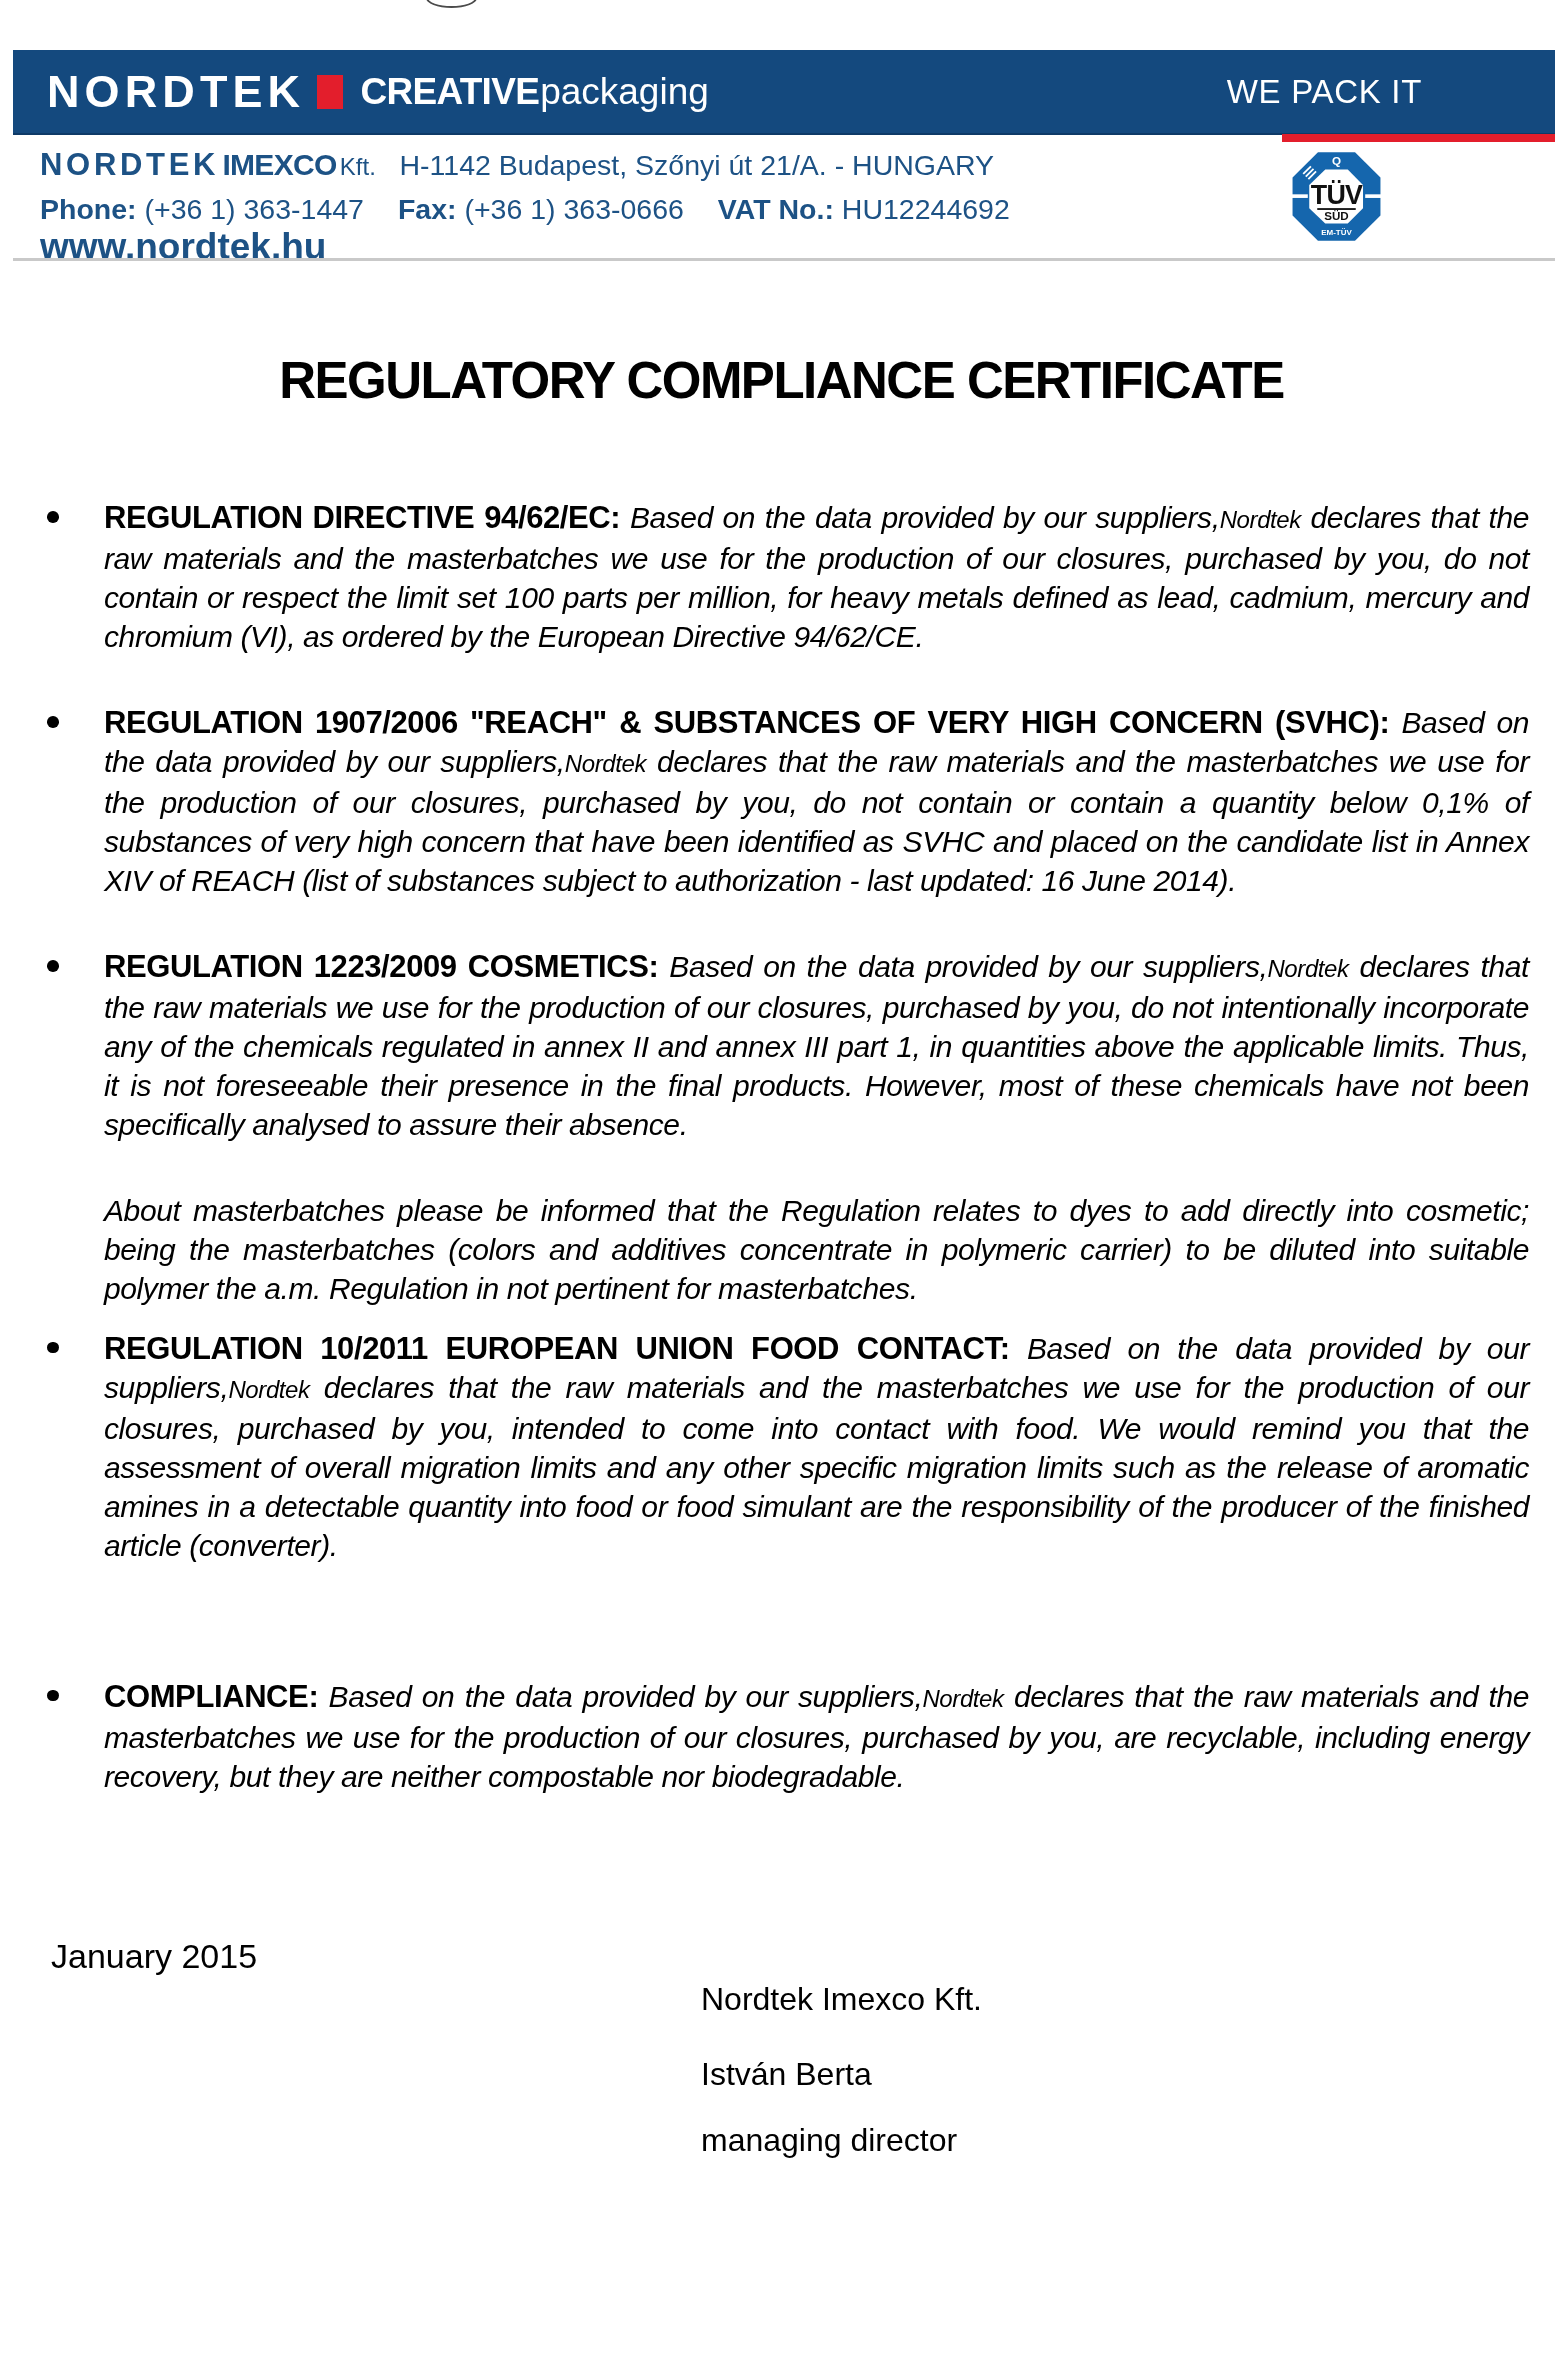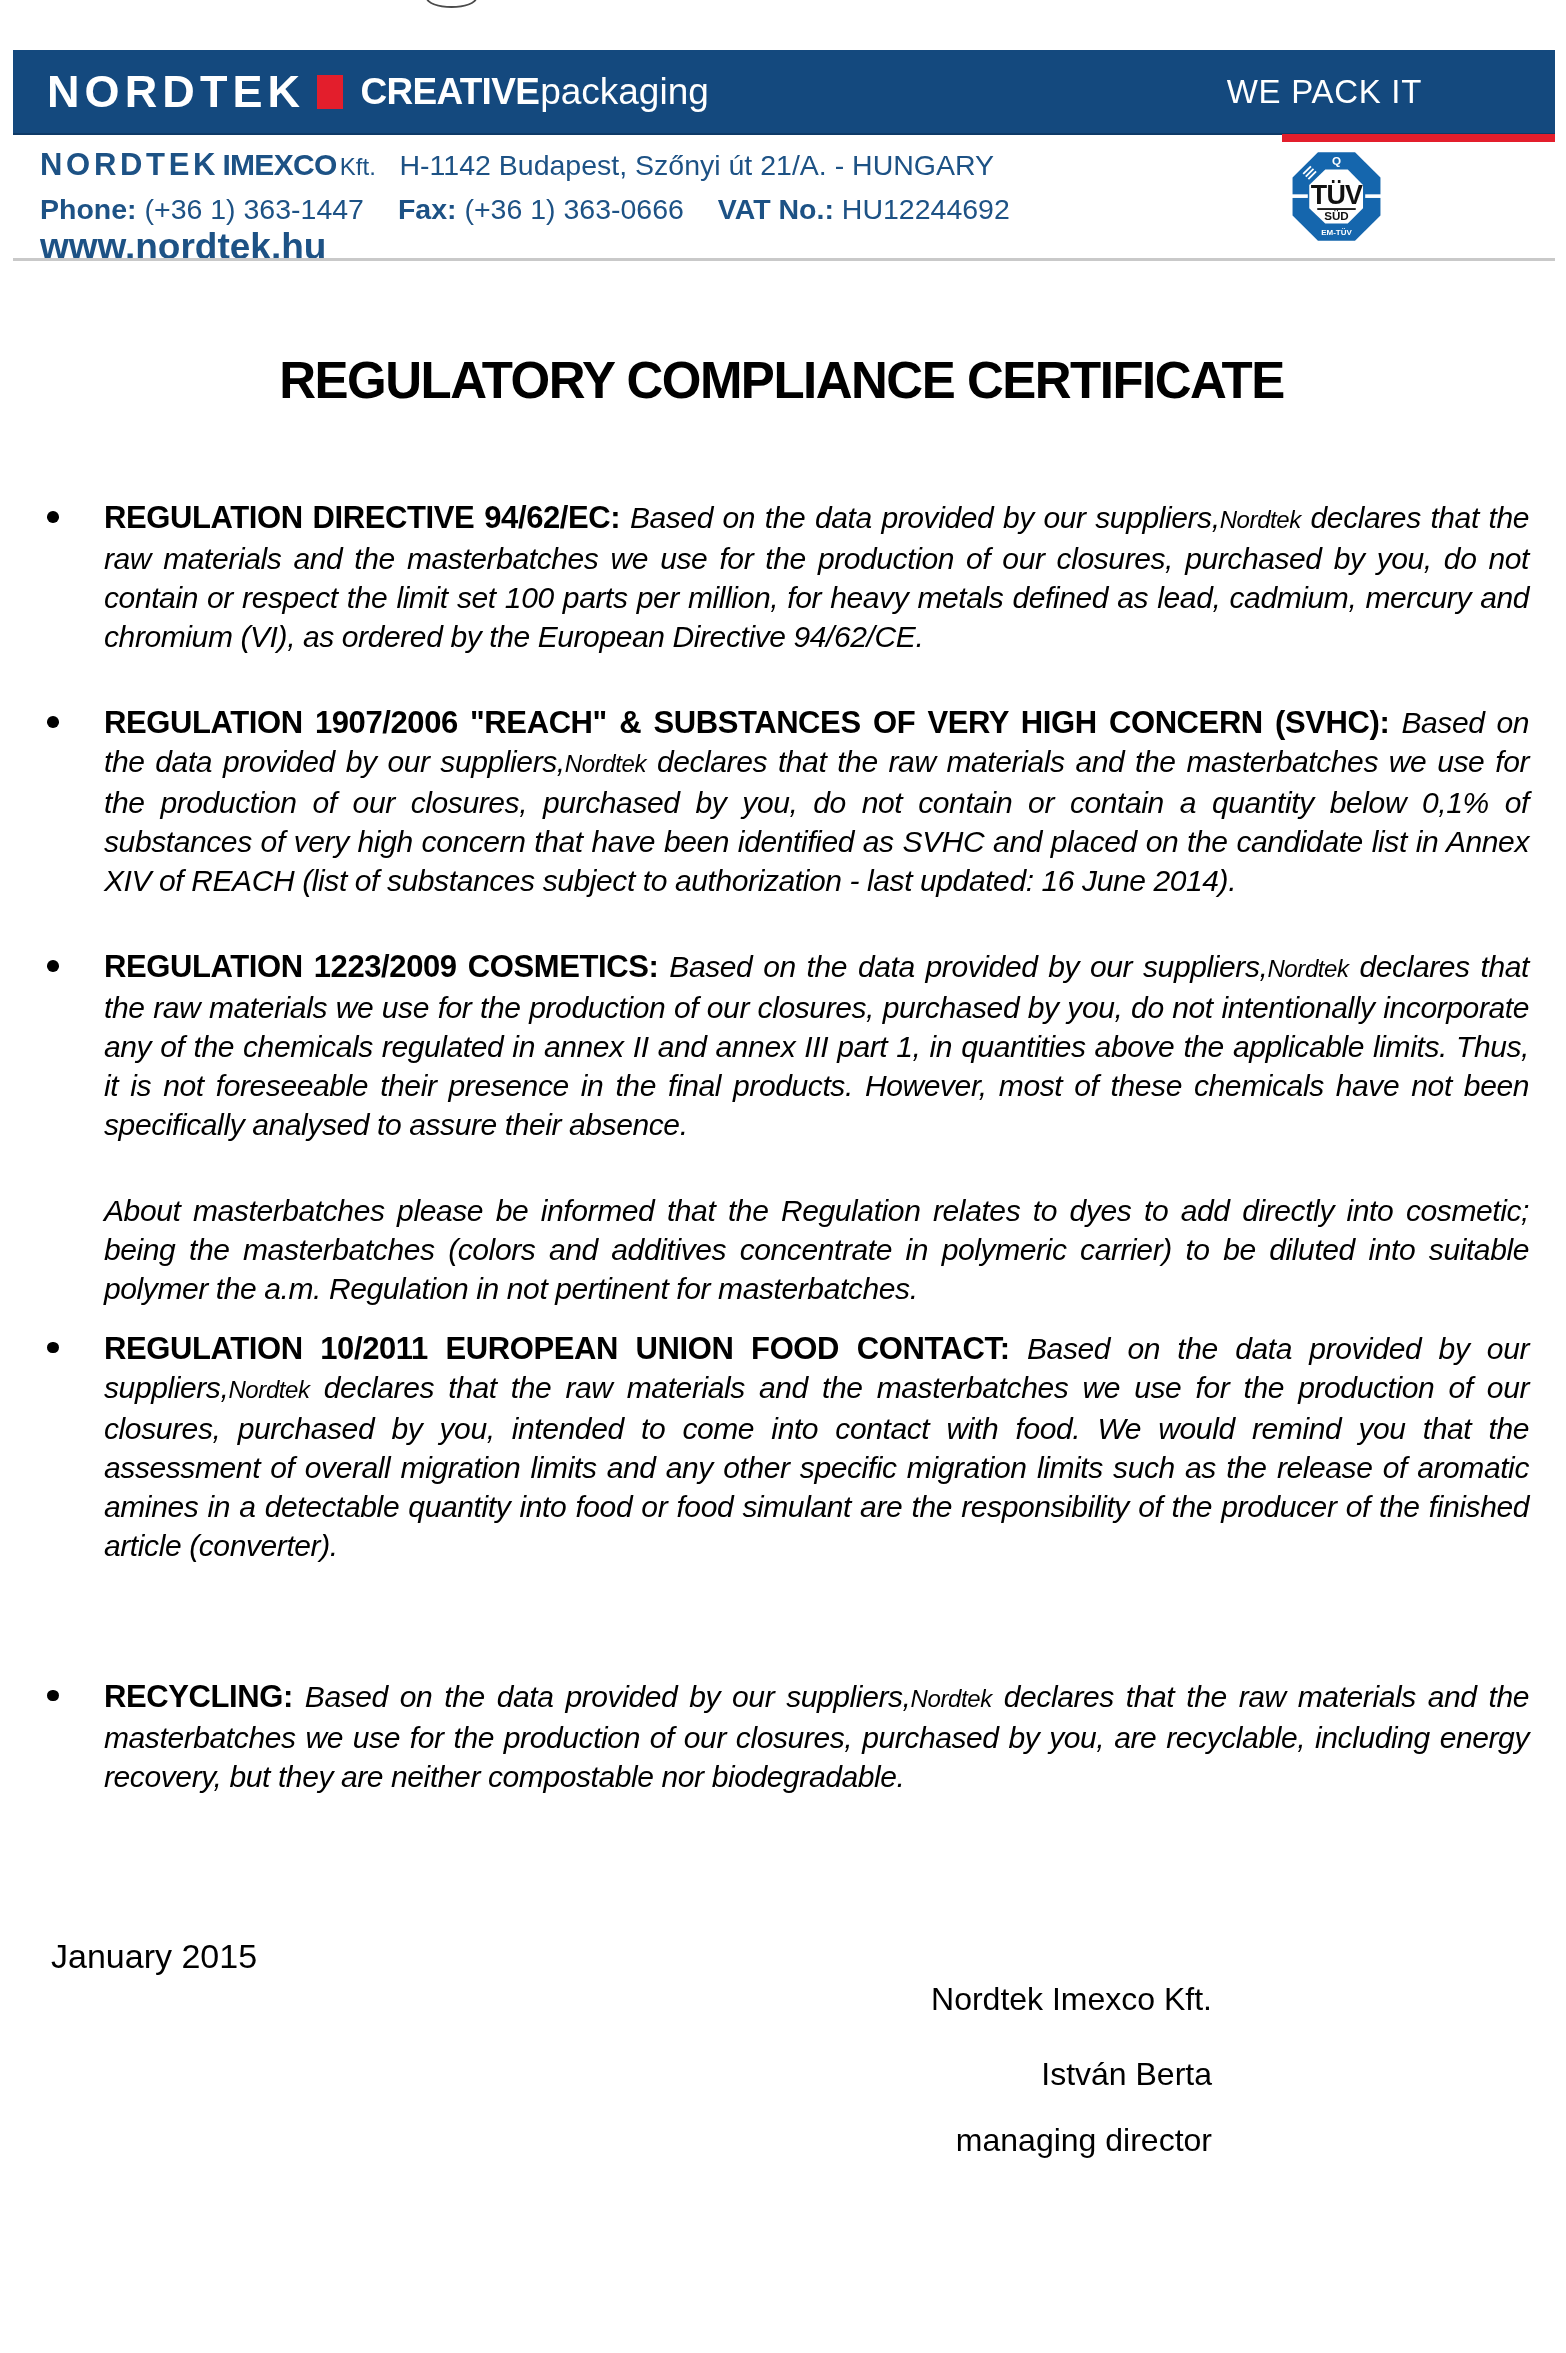--- a/index.html
+++ b/index.html
@@ -41,21 +41,21 @@
     transform:translateX(-35px);margin:10.2px 0 88px 0;white-space:nowrap;}
   .para{font-size:30px;line-height:39px;font-style:italic;text-align:justify;
     letter-spacing:-0.4px;margin:0 0 47px 0;position:relative;}
   .para .head{font-style:normal;font-weight:bold;font-size:31px;}
   .para .brand{font-size:24px;}
   .dot{position:absolute;left:-57px;top:13px;width:11.7px;height:11.7px;background:#000;border-radius:50%;}
   .note{margin-top:8.8px;margin-bottom:20.4px;}
   .gap-lg{margin-bottom:112px;}
   
   .date{position:absolute;left:51px;top:1937px;font-size:34px;}
-  .signature{position:absolute;left:701px;top:1981px;width:511px;text-align:right;font-size:32px;}
+  .signature{position:absolute;left:701px;top:1981px;width:511px;text-align:left;font-size:32px;}
   .sig-company{margin-bottom:38px;}
   .sig-name{margin-bottom:29px;}
 </style>
 </head>
 <body>
 
 <div class="artifact"></div>
 
 <div class="banner">
   <div class="logo">
@@ -134,21 +134,21 @@
 
   <div class="para bullet gap-lg">
     <span class="dot"></span>
     <span class="head">REGULATION 10/2011 EUROPEAN UNION FOOD CONTACT:</span>
     <span>Based on the data provided by our suppliers,</span><span class="brand">Nordtek</span>
     <span>declares that the raw materials and the masterbatches we use for the production of our closures, purchased by you, intended to come into contact with food. We would remind you that the assessment of overall migration limits and any other specific migration limits such as the release of aromatic amines in a detectable quantity into food or food simulant are the responsibility of the producer of the finished article (converter).</span>
   </div>
 
   <div class="para bullet">
     <span class="dot"></span>
-    <span class="head">RECYCLING:</span>
+    <span class="head">COMPLIANCE:</span>
     <span>Based on the data provided by our suppliers,</span><span class="brand">Nordtek</span>
     <span>declares that the raw materials and the masterbatches we use for the production of our closures, purchased by you, are recyclable, including energy recovery, but they are neither compostable nor biodegradable.</span>
   </div>
 
 </div>
 
 <div class="date">January 2015</div>
 <div class="signature">
   <div class="sig-company">Nordtek Imexco Kft.</div>
   <div class="sig-name">István Berta</div>

